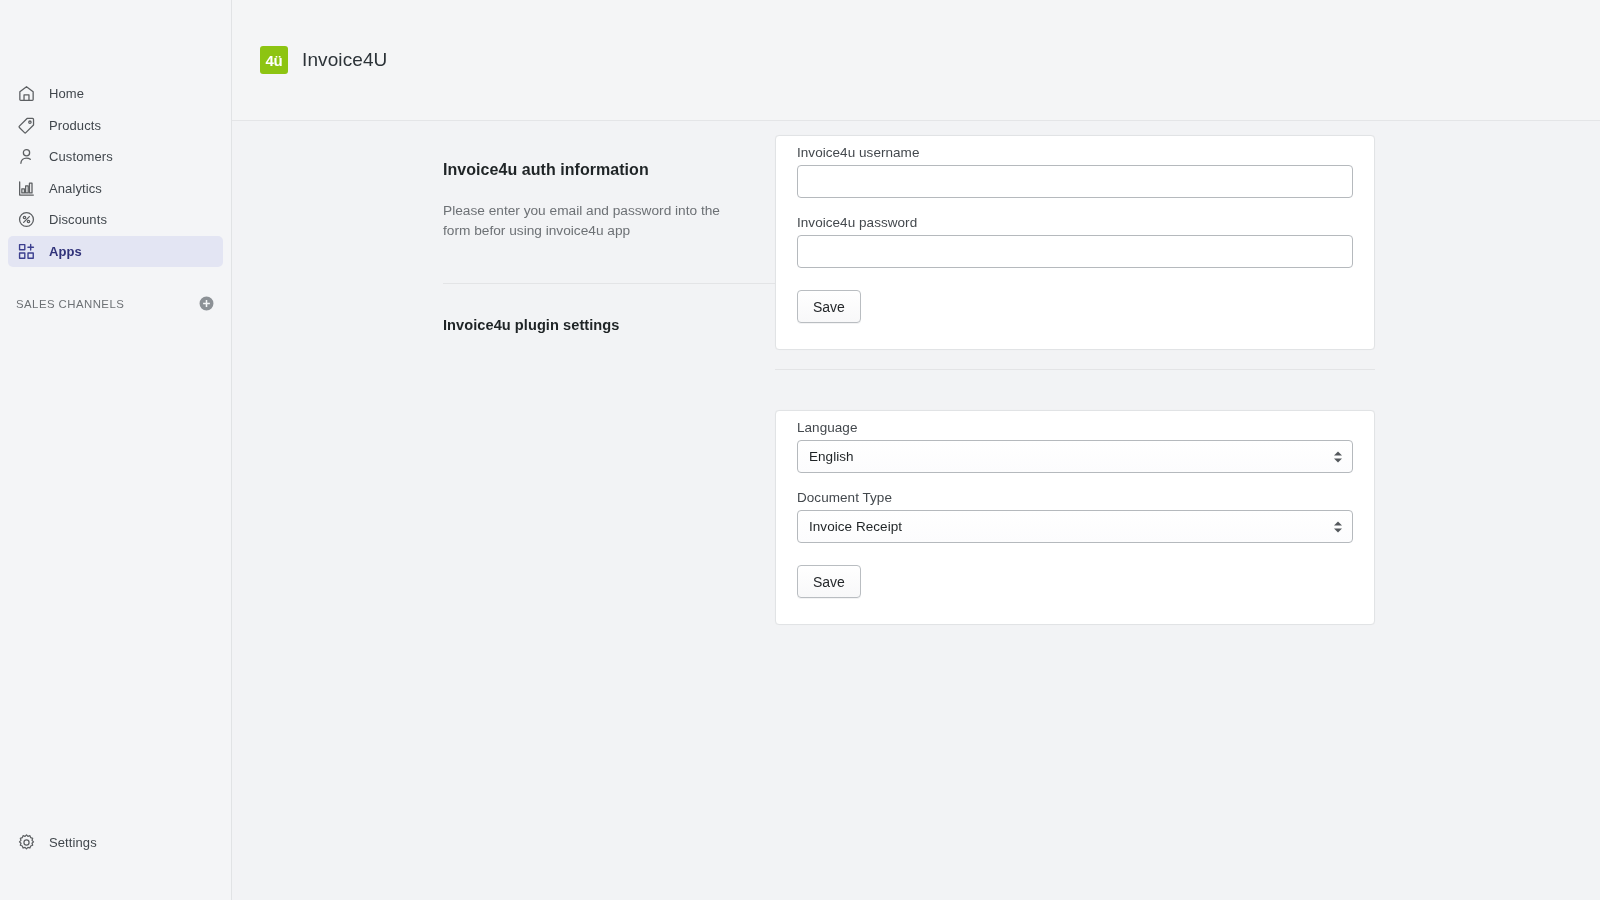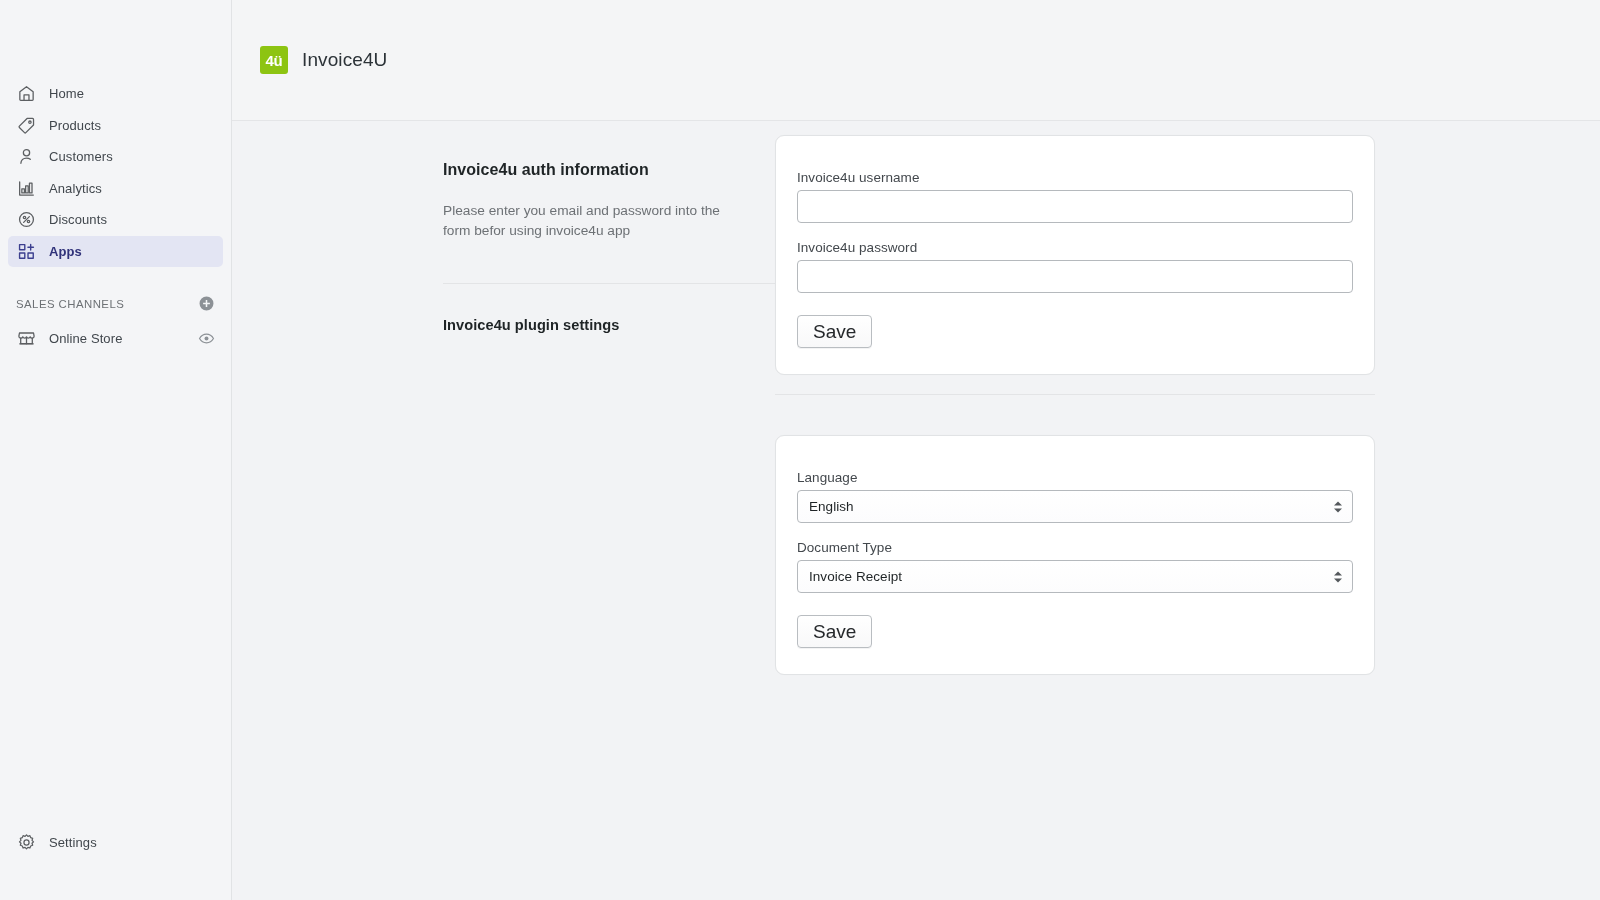--- a/index.html
+++ b/index.html
@@ -189,22 +189,22 @@
     font-size: 14.6px;
     font-weight: 700;
     color: #1f2426;
     letter-spacing: 0.05px;
     margin-top: 33px;
   }
 
   .card {
     background: #ffffff;
     border: 1px solid #e1e3e5;
-    border-radius: 9px;
-    padding: 34px 21px 26px 21px;
+    border-radius: 4px;
+    padding: 9px 21px 26px 21px;
     box-shadow: 0 0 1px rgba(22,29,37,0.04);
   }
   .card.card-settings { margin-top: 40px; }
 
   .section-divider {
     height: 1px;
     background: #e3e4e6;
     margin: 19px 0 0 0;
   }
 
@@ -280,21 +280,21 @@
     display: inline-flex;
     align-items: center;
     justify-content: center;
     min-width: 61px;
     height: 33px;
     padding: 0 15px;
     border: 1px solid #b9bdc1;
     border-radius: 4px;
     background: linear-gradient(180deg,#ffffff 0%,#f8f8f9 100%);
     font-family: "Liberation Sans", sans-serif;
-    font-size: 19px;
+    font-size: 14px;
     color: #25282b;
     cursor: pointer;
     box-shadow: 0 1px 0 rgba(22,29,37,0.05);
   }
 </style>
 </head>
 <body>
 
 <div class="app">
 
@@ -374,37 +374,20 @@
 
     <div class="section-head">
       <span class="section-title">SALES CHANNELS</span>
       <span class="section-action">
         <svg width="17" height="17" viewBox="0 0 20 20" fill="currentColor">
           <path d="M10 1.8 a8.2 8.2 0 1 0 0 16.4 a8.2 8.2 0 0 0 0 -16.4 Z M14 10.9 h-3.1 v3.1 h-1.8 v-3.1 H6 v-1.8 h3.1 V6 h1.8 v3.1 H14 Z"></path>
         </svg>
       </span>
     </div>
 
-    <div class="nav-item">
-      <span class="nav-icon">
-        <svg width="19" height="19" viewBox="0 0 20 20" fill="none" stroke="currentColor" stroke-width="1.35" stroke-linejoin="round" stroke-linecap="round">
-          <path d="M2.6 4.2 H17.4 L18 7.6 a2.1 2.1 0 0 1 -4.1 0.6 a2.1 2.1 0 0 1 -3.9 0 a2.1 2.1 0 0 1 -3.9 0 a2.1 2.1 0 0 1 -4.1 -0.6 Z"></path>
-          <path d="M3.9 9.6 V15.4 H16.1 V9.6"></path>
-          <path d="M2.9 15.6 H17.1"></path>
-          <path d="M10 9.7 V15.4"></path>
-        </svg>
-      </span>
-      <span class="nav-label">Online Store</span>
-      <span class="nav-trailing">
-        <svg width="17" height="17" viewBox="0 0 20 20" fill="none" stroke="currentColor" stroke-width="1.4">
-          <path d="M1.8 10 S4.8 4.9 10 4.9 S18.2 10 18.2 10 S15.2 15.1 10 15.1 S1.8 10 1.8 10 Z"></path>
-          <circle cx="10" cy="10" r="2.3" fill="currentColor" stroke="none"></circle>
-        </svg>
-      </span>
-    </div>
 
     <div class="sidebar-bottom">
       <div class="nav-item">
         <span class="nav-icon">
           <svg width="19" height="19" viewBox="0 0 20 20" fill="none" stroke="currentColor" stroke-width="1.3" stroke-linejoin="round" stroke-linecap="round">
             <circle cx="10" cy="10" r="2.7"></circle>
             <path d="M10 1.9 l1.5 1.6 2.1 -0.7 0.8 2.1 2.1 0.8 -0.7 2.1 1.6 1.5 -1.6 1.5 0.7 2.1 -2.1 0.8 -0.8 2.1 -2.1 -0.7 -1.5 1.6 -1.5 -1.6 -2.1 0.7 -0.8 -2.1 -2.1 -0.8 0.7 -2.1 -1.6 -1.5 1.6 -1.5 -0.7 -2.1 2.1 -0.8 0.8 -2.1 2.1 0.7 Z"></path>
           </svg>
         </span>
         <span class="nav-label">Settings</span>

